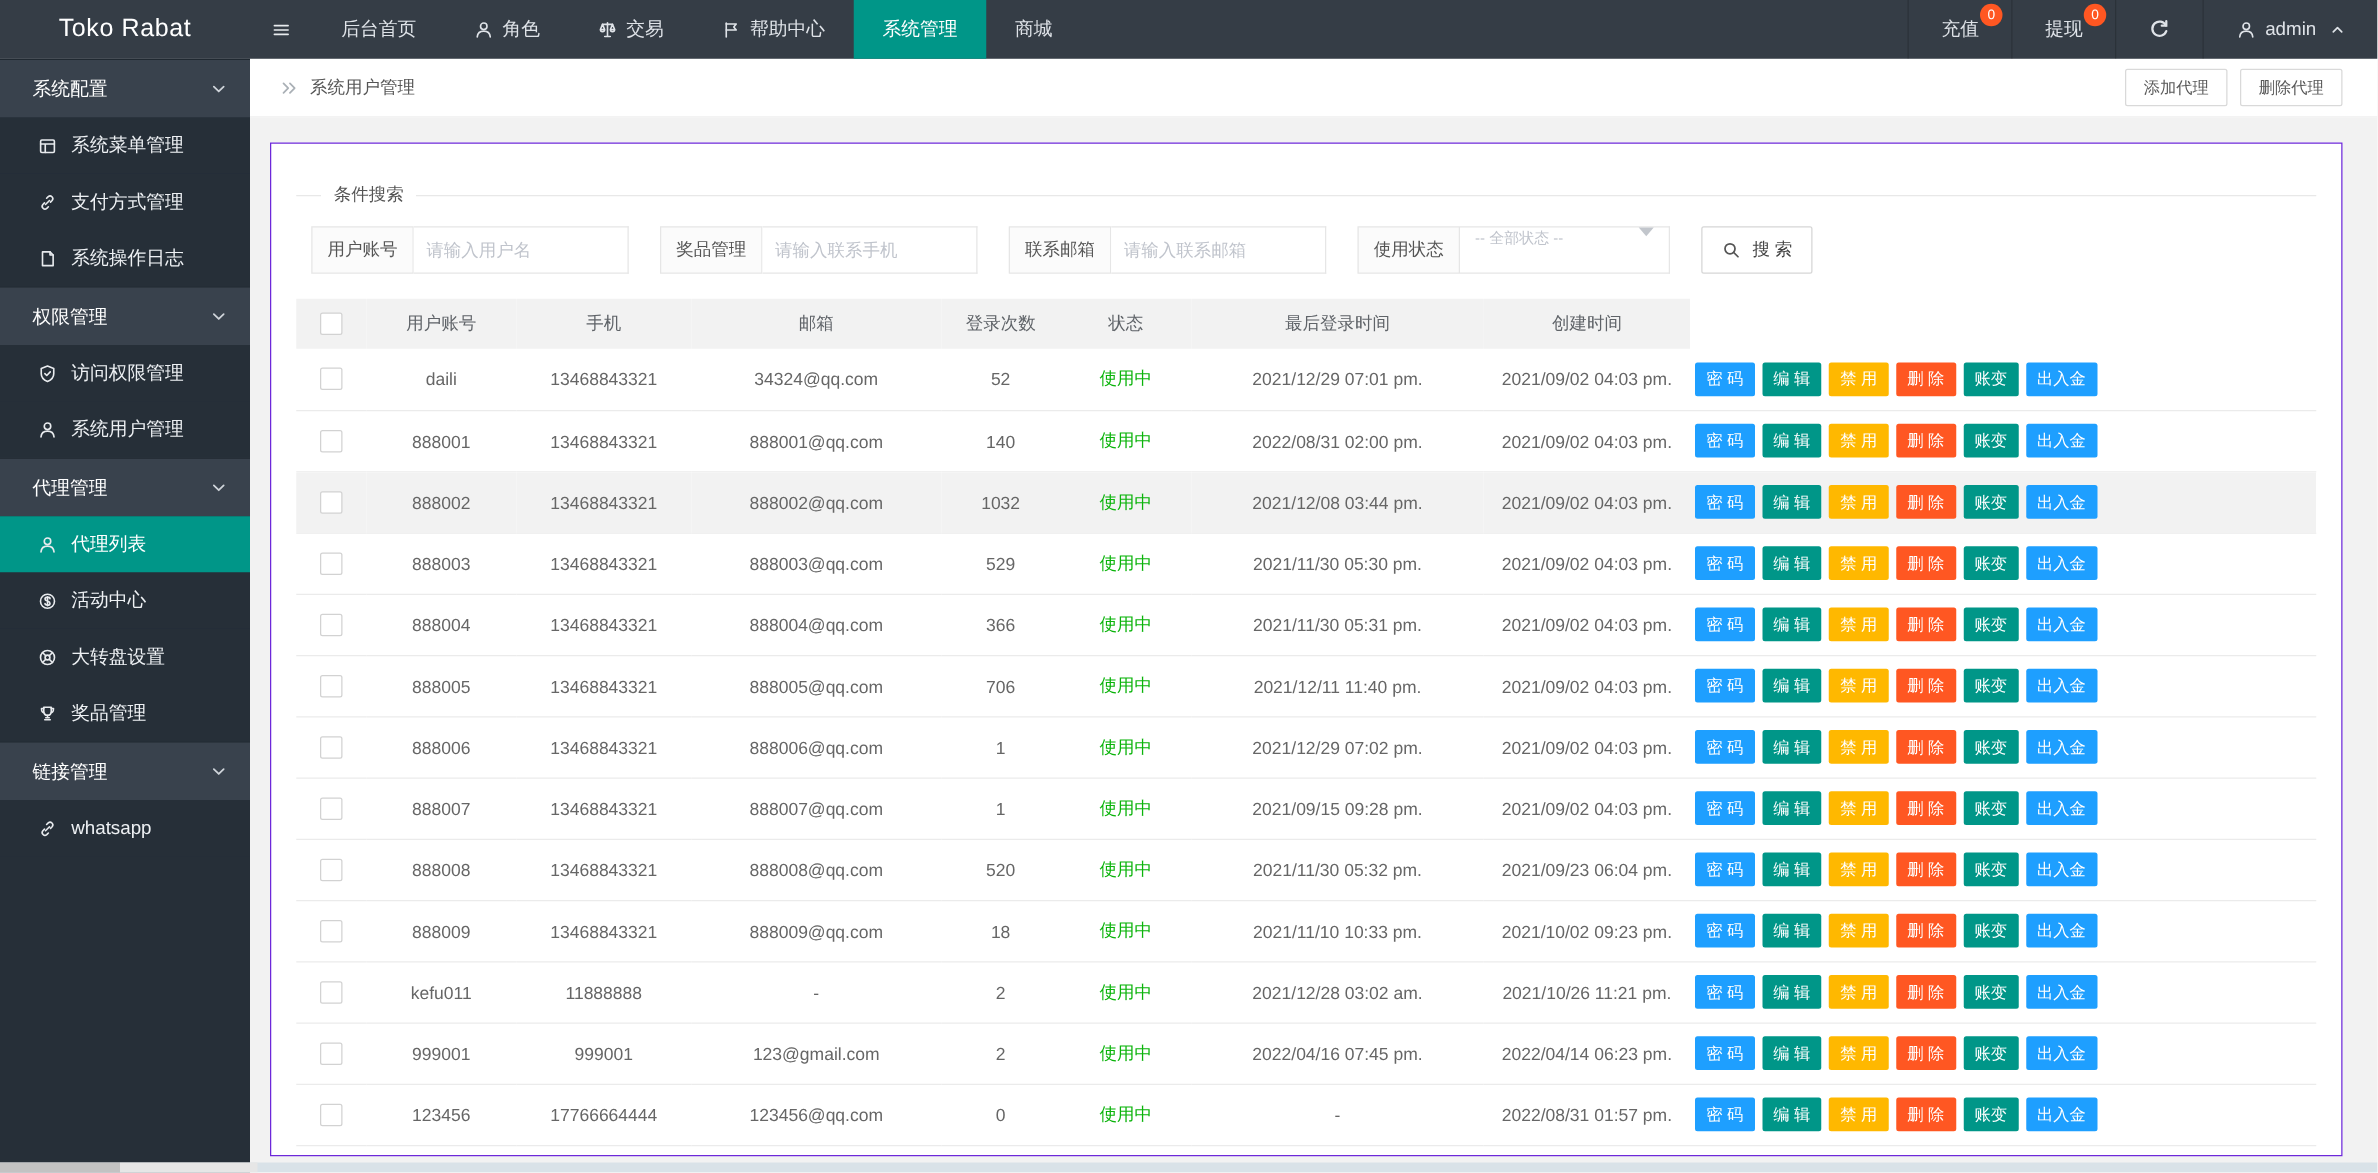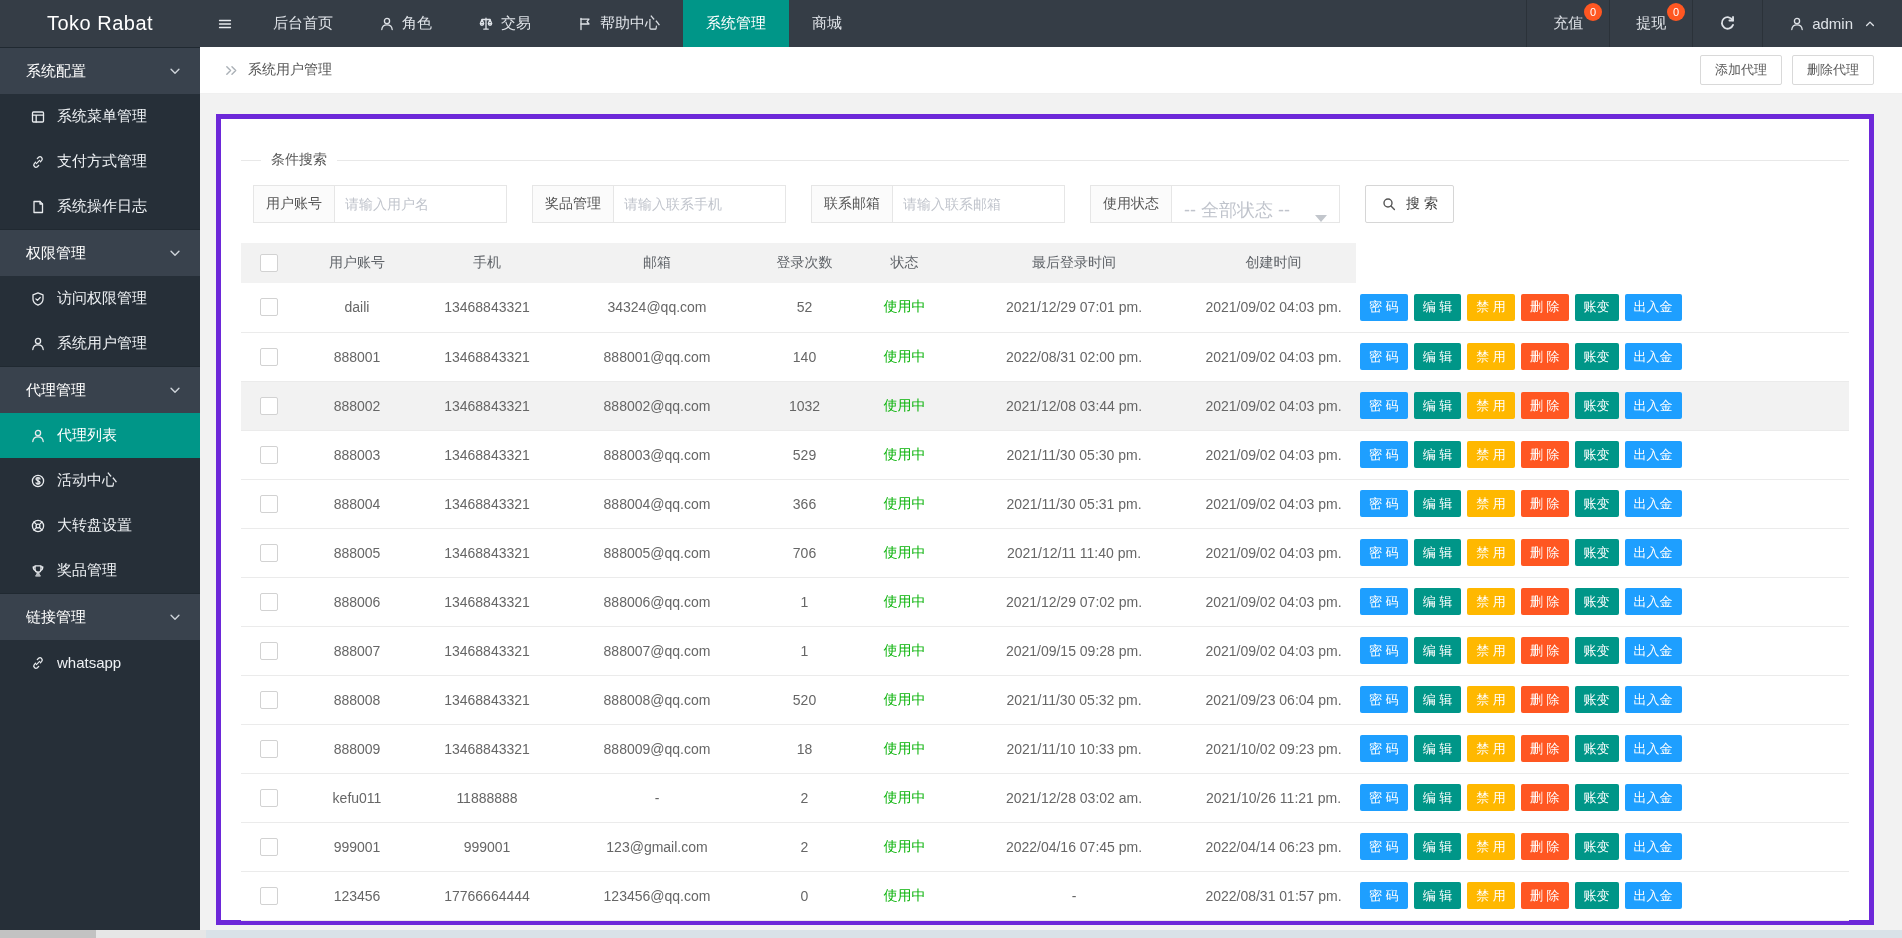--- a/index.html
+++ b/index.html
@@ -35,32 +35,32 @@
   
   .main { position:absolute; left:200px; top:47px; right:0; bottom:0; background:#f2f2f2; }
   .crumb-bar { height:47px; background:#fff; display:flex; align-items:center; padding:0 28px 0 24px; border-bottom:1px solid #f0f0f0; }
   .crumb-icon { color:#aab0b6; margin-right:9px; display:inline-flex; }
   .crumb-title { color:#555; font-size:14px; }
   .page-actions { margin-left:auto; display:flex; gap:10px; }
   .page-btn { height:30px; padding:0 14px; background:#fff; border:1px solid #d9d9d9; border-radius:2px; color:#595959; font-size:13px;
               display:flex; align-items:center; cursor:pointer; }
 
   .content { padding:20px 28px 0 16px; }
-  .panel { background:#fff; border:5px solid #6d28d9; padding:20px; height:811px; }
+  .panel { background:#fff; border:1px solid #6d28d9; padding:20px; height:811px; }
 
   fieldset.search-field { border:none; border-top:1px solid #e8e8e8; margin-top:12px; }
   fieldset.search-field legend { margin-left:20px; padding:0 10px; color:#555; font-size:14px; }
 
   .search-row { display:flex; align-items:center; gap:25px; margin:16px 0 0 12px; }
   .input-group { display:flex; height:38px; }
   .ig-label { display:flex; align-items:center; padding:0 12px; border:1px solid #e6e6e6; background:#fbfbfb; color:#555; font-size:14px; white-space:nowrap; }
   .ig-input { border:1px solid #e6e6e6; border-left:none; width:172px; padding:0 10px; font-size:14px; color:#666; outline:none; background:#fff; }
   .ig-input::placeholder { color:#c0c4cc; }
-  .ig-select { width:168px; border:1px solid #e6e6e6; border-left:none; display:flex; align-items:flex-end; justify-content:space-between;
-               padding:0 12px; color:#c0c4cc; font-size:18px; background:#fff; cursor:pointer; }
+  .ig-select { width:168px; border:1px solid #e6e6e6; border-left:none; display:flex; align-items:flex-start; justify-content:space-between;
+               padding:0 12px; color:#c0c4cc; font-size:12px; background:#fff; cursor:pointer; }
   .caret-down { width:0; height:0; border-left:6px solid transparent; border-right:6px solid transparent; border-top:7px solid #c2c6cc; }
   .search-btn { height:38px; padding:0 15px; background:#fff; border:1px solid #d6d6d6; border-radius:2px; color:#444; font-size:14px;
                 display:flex; align-items:center; gap:9px; cursor:pointer; }
   .search-btn .icon { color:#555; }
 
   table.grid { width:100%; border-collapse:collapse; margin-top:20px; table-layout:fixed; }
   .grid th { height:40px; background:#f2f2f2; font-weight:400; color:#5f6368; font-size:14px; text-align:center; }
   .grid th.actions-th { background:transparent; }
   .grid td { height:49px; text-align:center; font-size:14px; color:#666; border-bottom:1px solid #ebebeb; overflow:hidden; white-space:nowrap; }
   .grid tr.hl td { background:#f2f2f2; }

